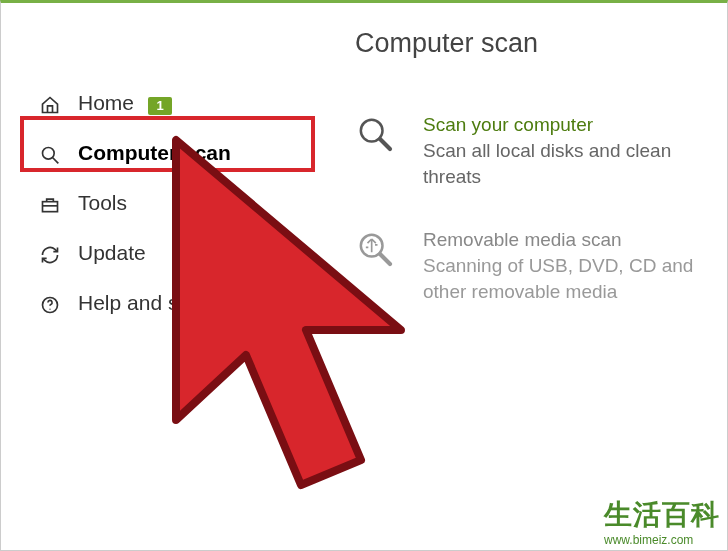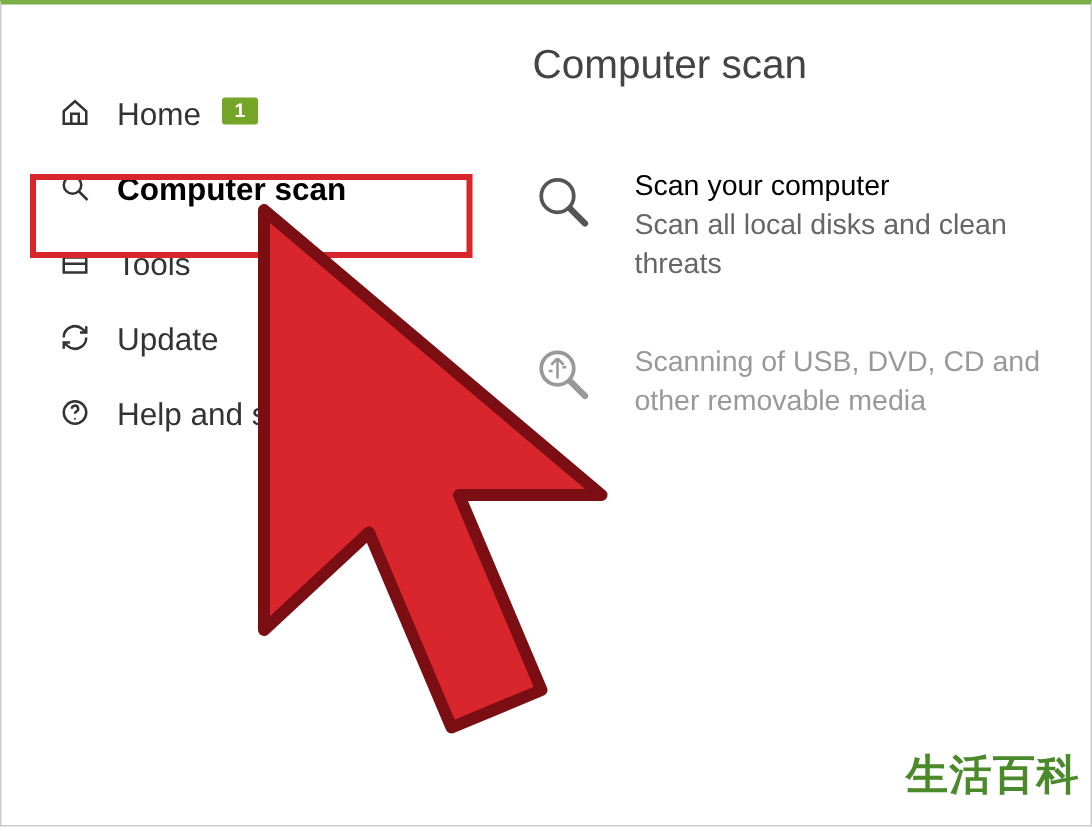--- a/index.html
+++ b/index.html
@@ -1,36 +1,36 @@
 <!DOCTYPE html>
 <html><head>
 <meta charset="utf-8">
 <style>
   html,body{margin:0;padding:0;width:728px;height:551px;font-family:"Segoe UI",Arial,sans-serif;background:#fff;overflow:hidden;}
   .app{display:flex;width:100%;height:100%;}
   .sidebar{width:325px;flex-shrink:0;padding-top:65px;box-sizing:border-box;}
-  .nav-item{display:flex;align-items:flex-start;height:50px;padding-left:40px;font-size:21px;color:#333;cursor:pointer;}
+  .nav-item{display:flex;align-items:flex-end;height:50px;padding-left:40px;font-size:21px;color:#333;cursor:pointer;}
   .nav-item .icon{width:28px;display:inline-flex;align-items:center;justify-content:flex-start;color:#333;margin-right:10px;}
   .nav-item .icon svg{width:20px;height:20px;}
   .nav-item.selected{font-weight:600;color:#000;position:relative;}
   .highlight-box{position:absolute;border:4px solid #d8262c;left:20px;top:116px;width:295px;height:56px;box-sizing:border-box;pointer-events:none;}
   .badge{background:#74a527;color:#fff;font-size:13px;font-weight:700;min-width:18px;height:18px;line-height:18px;text-align:center;margin-left:14px;border-radius:2px;padding:0 3px;}
   .main{flex:1;padding:28px 30px 0 30px;box-sizing:border-box;}
   .page-title{font-size:27px;font-weight:400;color:#444;margin:0 0 55px 0;}
   .option-row{display:flex;align-items:flex-start;margin-bottom:40px;}
   .option-icon{width:48px;margin-right:20px;flex-shrink:0;color:#555;}
   .option-icon svg{width:40px;height:40px;}
-  .option-text .option-title{font-size:19px;color:#000000;margin-bottom:2px;}
+  .option-text .option-title{font-size:19px;color:#4d7c0f;margin-bottom:2px;}
   .option-text .option-sub{font-size:19px;color:#666;line-height:1.35;}
   .option-row.disabled .option-title{color:#888;}
   .option-row.disabled .option-sub{color:#999;}
   .option-row.disabled .option-icon{color:#999;}
   
   .big-cursor{position:absolute;left:166px;top:130px;pointer-events:none;}
-  .watermark{position:absolute;right:8px;bottom:16px;font-size:12px;color:#4a8a2a;text-align:left;line-height:1.3;pointer-events:none;font-family:Arial,sans-serif;}
+  .watermark{position:absolute;right:8px;bottom:2px;font-size:12px;color:#4a8a2a;text-align:left;line-height:1.3;pointer-events:none;font-family:Arial,sans-serif;}
   .watermark .cn{font-size:28px;font-weight:700;color:#4a8a2a;letter-spacing:1px;}
   .frame{position:absolute;inset:0;border:1px solid #ccc;border-top:3px solid #78b046;pointer-events:none;box-sizing:border-box;}
 </style>
 </head>
 <body>
 
 <div class="app">
 
   <div class="sidebar">
 
@@ -110,32 +110,34 @@
 
     <div class="option-row disabled">
       <span class="option-icon">
         <svg viewBox="0 0 48 48" fill="none" stroke="currentColor" stroke-width="3">
             <circle cx="20" cy="20" r="13"></circle>
             <line x1="30" y1="30" x2="42" y2="42" stroke-width="5" stroke-linecap="round"></line>
             <path d="M20 12v16M20 12l-5 5M20 12l5 5M16 22h-3M24 19h3" stroke-width="2"></path>
           </svg>
       </span>
       <div class="option-text">
+        <div class="option-title">Removable media scan</div>
         <div class="option-sub">Scanning of USB, DVD, CD and other removable media</div>
       </div>
     </div>
 
   </div>
 </div>
 
 <div class="highlight-box"></div>
 
 <div class="big-cursor">
   <svg width="300" height="390" viewBox="0 0 300 390">
     <path d="M10 10 L10 290 L80 225 L135 355 L195 330 L140 200 L235 200 Z" fill="#d8262c" stroke="#7a0e13" stroke-width="8" stroke-linejoin="round"></path>
   </svg>
 </div>
 
 <div class="watermark">
   <div class="cn">生活百科</div>
+  <div>www.bimeiz.com</div>
 </div>
 
 <div class="frame"></div>
 
 </body></html>

